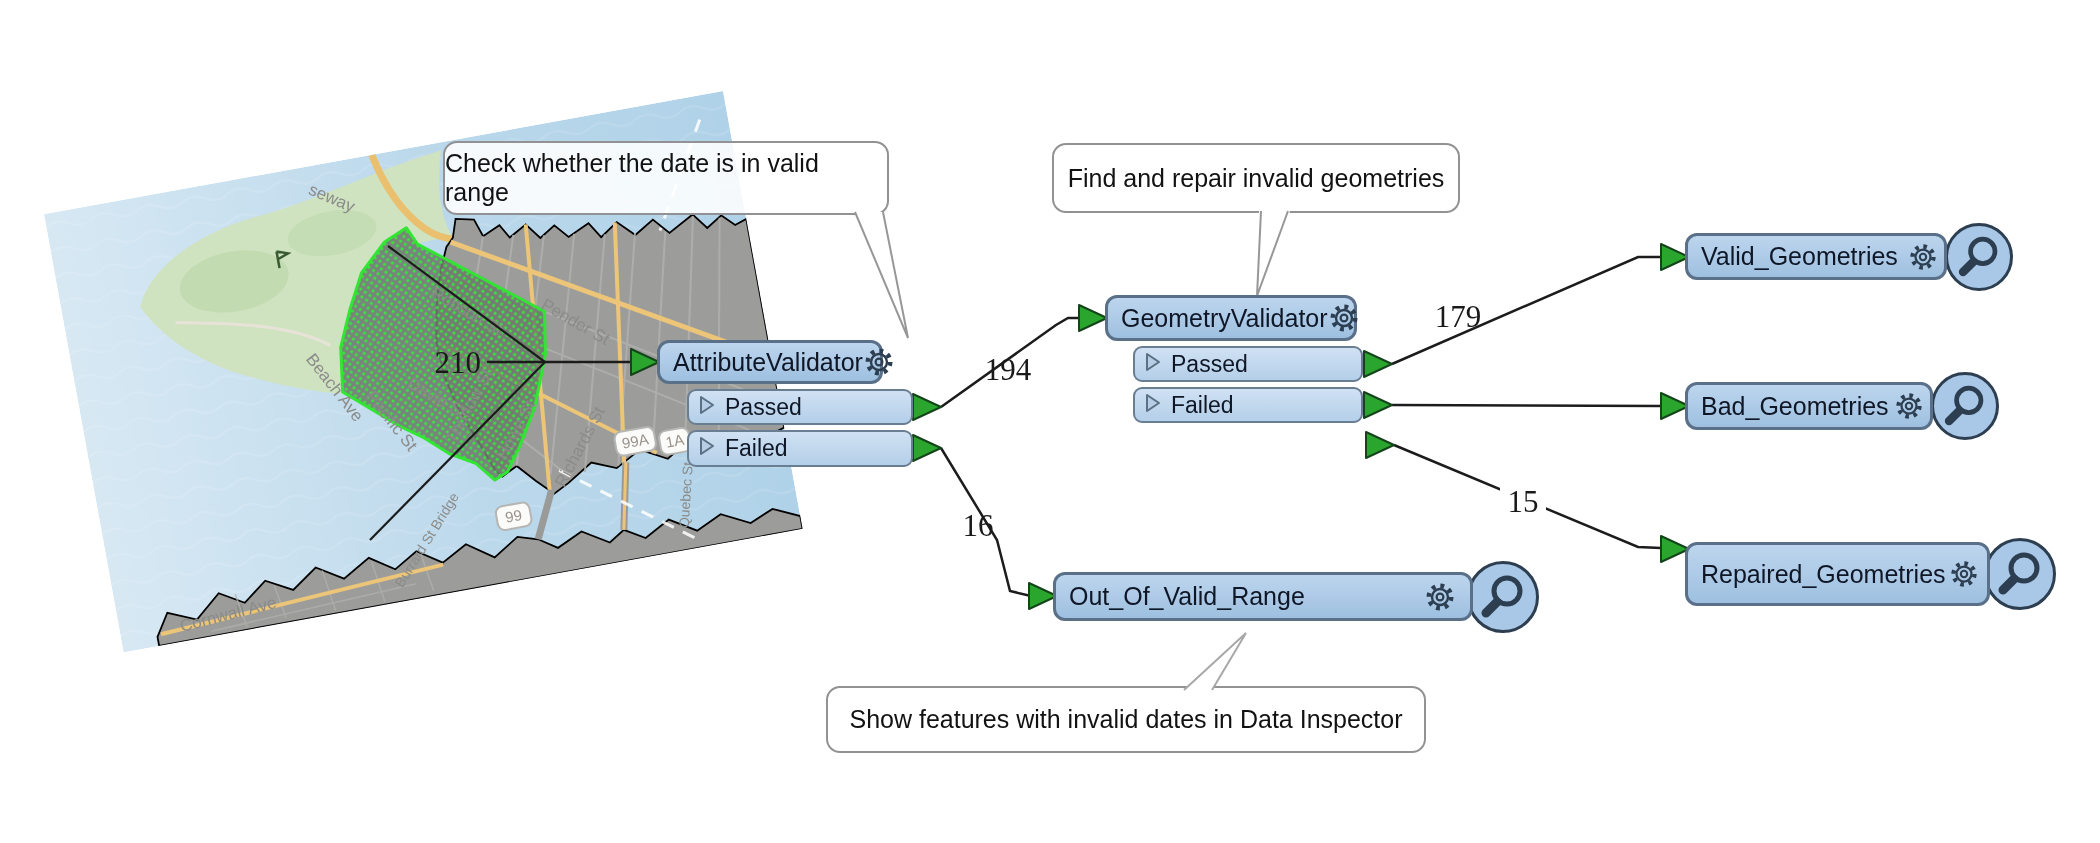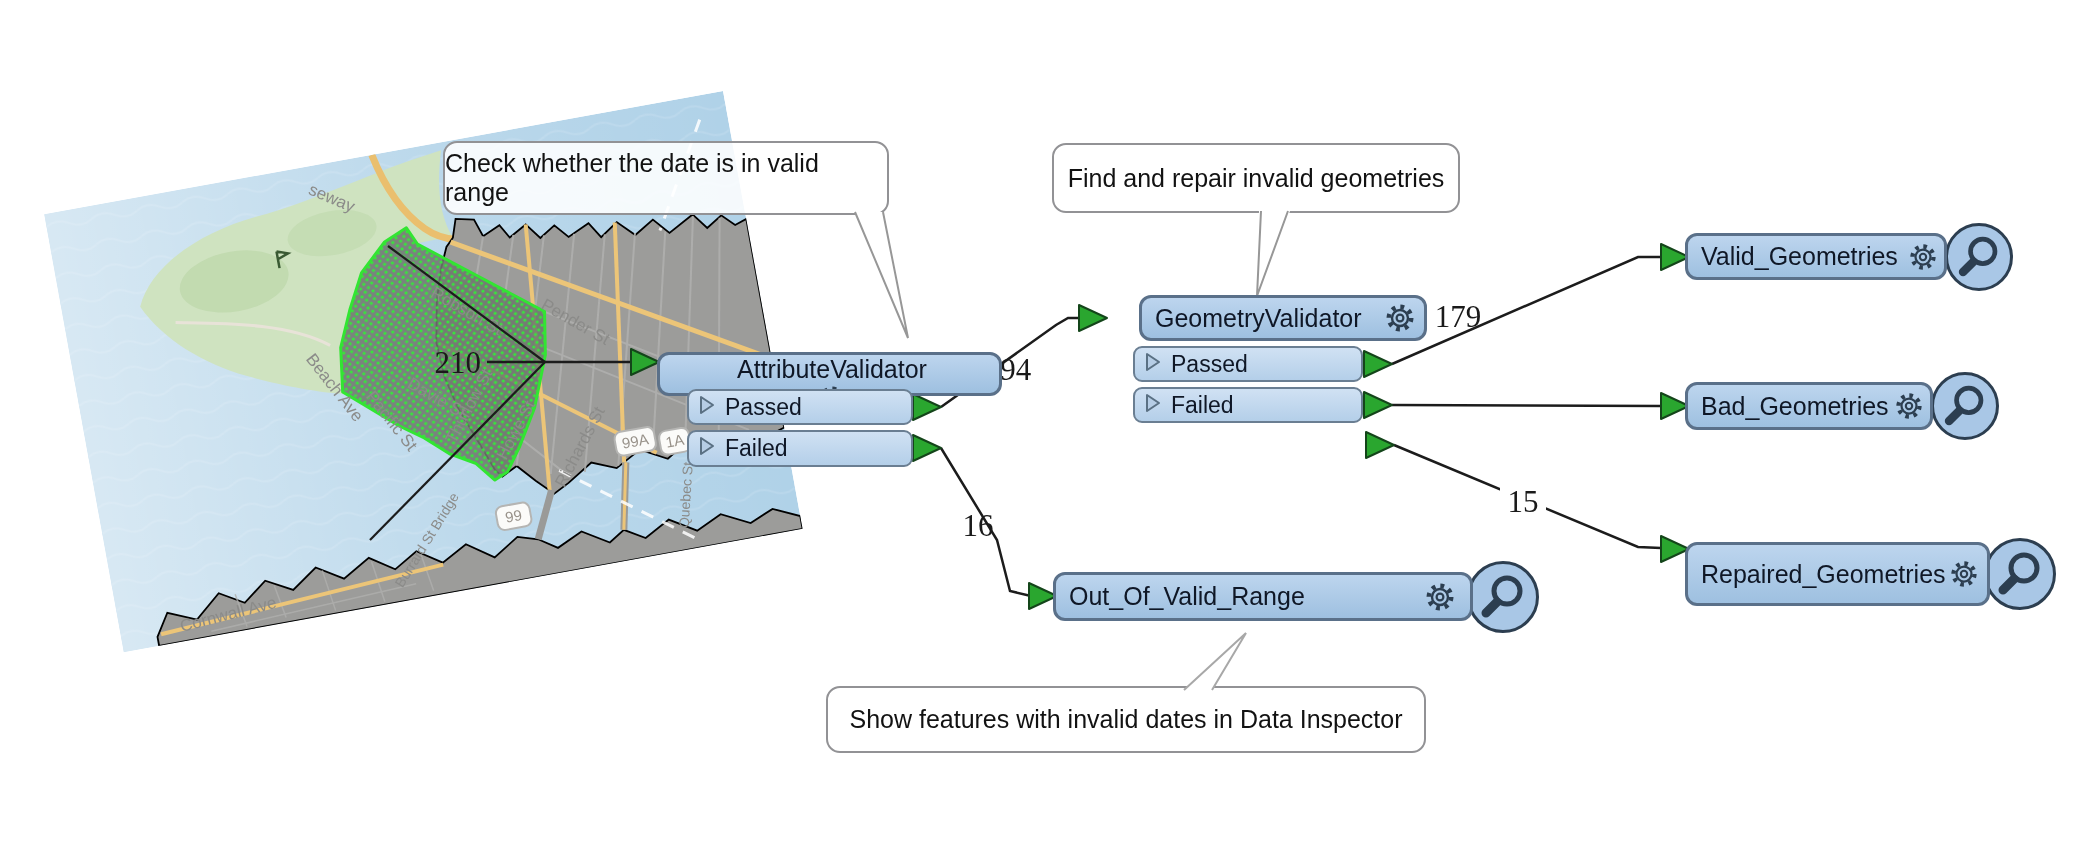--- a/index.html
+++ b/index.html
@@ -203,21 +203,21 @@
     </g>
 
     <text class="count" x="481" y="373" text-anchor="end">210</text>
     <text class="count" x="1008" y="380" text-anchor="middle">194</text>
     <text class="count" x="978" y="536" text-anchor="middle">16</text>
     <text class="count" x="1458" y="327" text-anchor="middle">179</text>
     <rect x="1500" y="480" width="46" height="38" fill="#ffffff"></rect>
     <text class="count" x="1523" y="512" text-anchor="middle">15</text>
   </svg>
 
-  <div class="node" style="left:657px;top:352px;width:345px;height:44px;flex-direction:column;">
+  <div class="node" style="left:657px;top:340px;width:226px;height:44px;">
     <span class="ntitle">AttributeValidator</span>
     <span class="gear">
       <svg width="32" height="32" viewBox="-16 -16 32 32">
           <g fill="none" stroke="#2c3e50">
         <circle r="11.2" stroke-width="4.6" stroke-dasharray="3.8 5"></circle>
             <circle r="8" stroke-width="2.4"></circle>
             <circle r="3.4" stroke-width="2.2"></circle>
       </g>
         </svg>
       </span>
@@ -230,21 +230,21 @@
     <span>Passed</span>
   </div>
   <div class="port" style="left:687px;top:430px;width:226px;height:37px;">
     <span>
       <svg width="16" height="20" viewBox="0 0 16 20">
           <path d="M2,2 L2,18 L14,10 Z" fill="#b6cde5" stroke="#5a7083" stroke-width="2" stroke-linejoin="round"></path>
         </svg></span>
     <span>Failed</span>
   </div>
 
-  <div class="node" style="left:1105px;top:295px;width:288px;height:46px;margin-left:34px;">
+  <div class="node" style="left:1105px;top:295px;width:252px;height:46px;">
     <span class="ntitle">GeometryValidator</span>
     <span class="gear">
       <svg width="32" height="32" viewBox="-16 -16 32 32">
           <g fill="none" stroke="#2c3e50">
         <circle r="11.2" stroke-width="4.6" stroke-dasharray="3.8 5"></circle>
             <circle r="8" stroke-width="2.4"></circle>
             <circle r="3.4" stroke-width="2.2"></circle>
       </g>
         </svg>
       </span>

